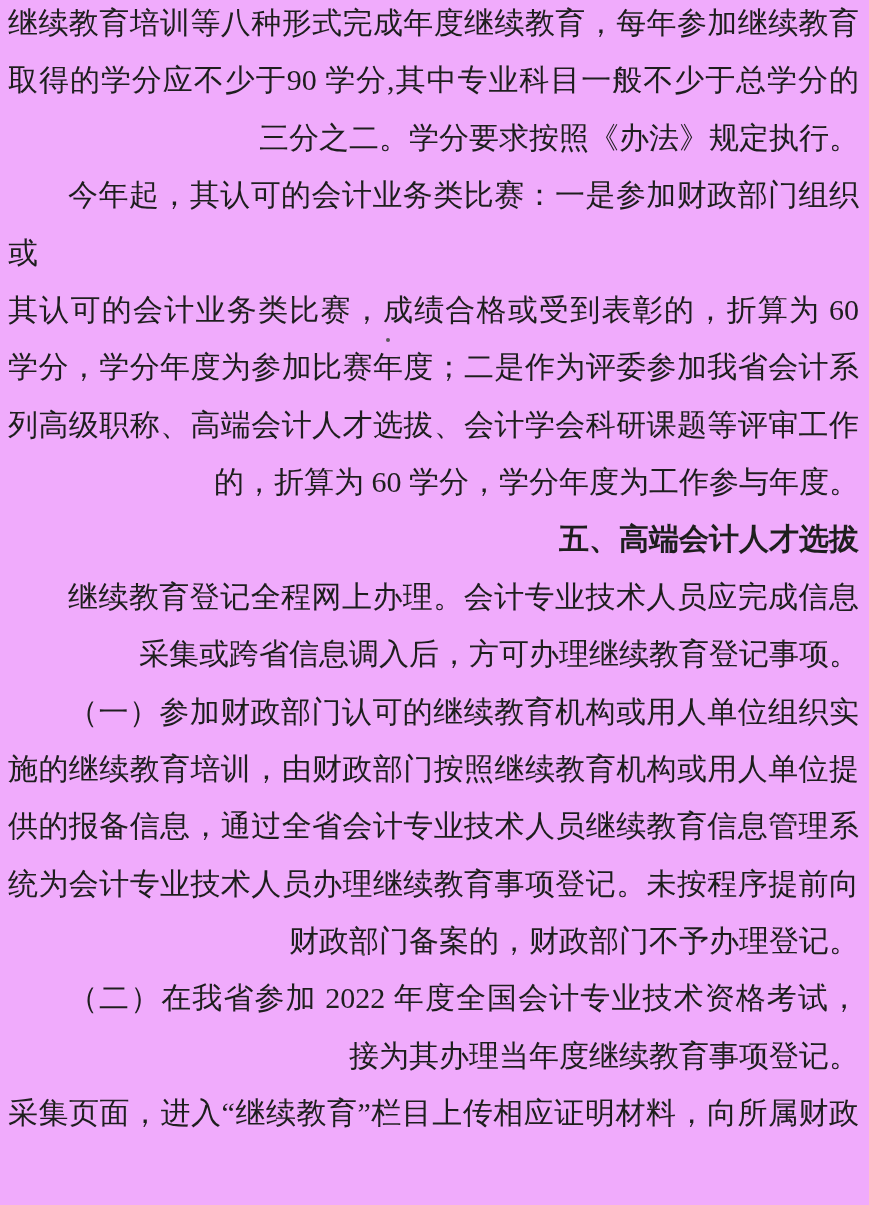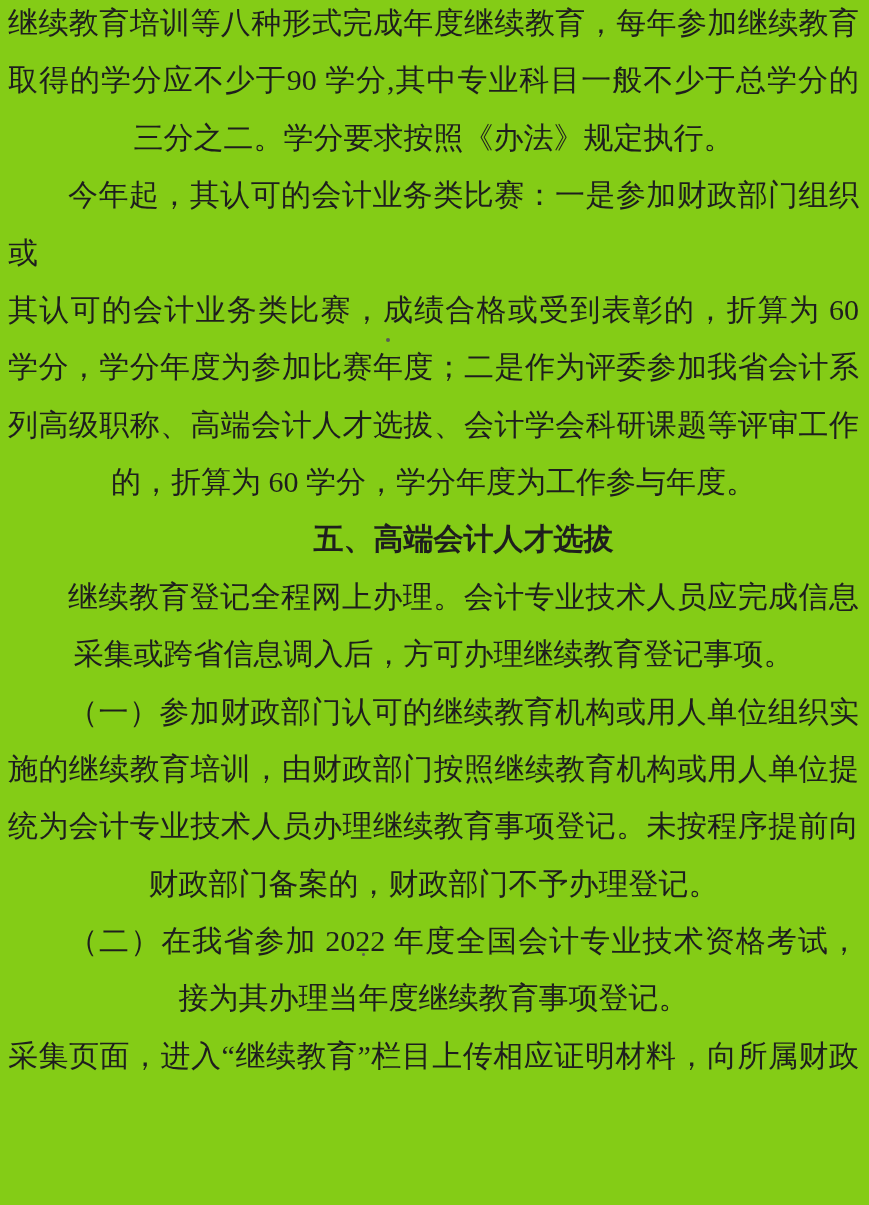--- a/index.html
+++ b/index.html
@@ -4,37 +4,37 @@
 <style>
   html, body {
     margin: 0;
     padding: 0;
     background: #ffffff;
   }
   .page {
     position: relative;
     width: 869px;
     height: 1205px;
-    background: #84cc16;
+    background: #f0abfc;
     overflow: hidden;
     font-family: "Liberation Serif", "DejaVu Serif", serif;
     color: #1e1e1e;
   }
   .doc {
     position: absolute;
     top: -6px;
     left: 8px;
     width: 851px;
     font-size: 30px;
     line-height: 57.38px;
     letter-spacing: 0;
   }
   .line {
     white-space: nowrap;
-    text-align: center;
+    text-align: right;
   }
   .line.justify {
     white-space: normal;
     text-align: justify;
     text-align-last: justify;
     text-justify: inter-character;
   }
   .line.indent {
     text-indent: 2em;
   }
@@ -58,20 +58,21 @@
     <div class="line indent justify">今年起，其认可的会计业务类比赛：一是参加财政部门组织或</div>
     <div class="line justify">其认可的会计业务类比赛，成绩合格或受到表彰的，折算为 60</div>
     <div class="line justify">学分，学分年度为参加比赛年度；二是作为评委参加我省会计系</div>
     <div class="line justify">列高级职称、高端会计人才选拔、会计学会科研课题等评审工作</div>
     <div class="line">的，折算为 60 学分，学分年度为工作参与年度。</div>
     <div class="line indent heading">五、高端会计人才选拔</div>
     <div class="line indent justify">继续教育登记全程网上办理。会计专业技术人员应完成信息</div>
     <div class="line">采集或跨省信息调入后，方可办理继续教育登记事项。</div>
     <div class="line indent justify">（一）参加财政部门认可的继续教育机构或用人单位组织实</div>
     <div class="line justify">施的继续教育培训，由财政部门按照继续教育机构或用人单位提</div>
+    <div class="line justify">供的报备信息，通过全省会计专业技术人员继续教育信息管理系</div>
     <div class="line justify">统为会计专业技术人员办理继续教育事项登记。未按程序提前向</div>
     <div class="line">财政部门备案的，财政部门不予办理登记。</div>
     <div class="line indent justify">（二）在我省参加 2022 年度全国会计专业技术资格考试，</div>
     <div class="line">接为其办理当年度继续教育事项登记。</div>
     <div class="line justify">采集页面，进入“继续教育”栏目上传相应证明材料，向所属财政</div>
   </div>
   <span class="speck" style="left: 386px; top: 338px; width: 4px; height: 4px;"></span>
   <span class="speck" style="left: 362px; top: 953px; width: 3px; height: 3px;"></span>
 </div>
 

